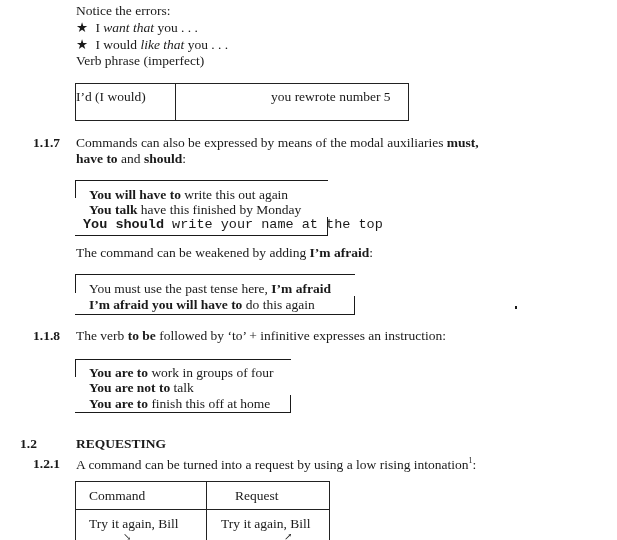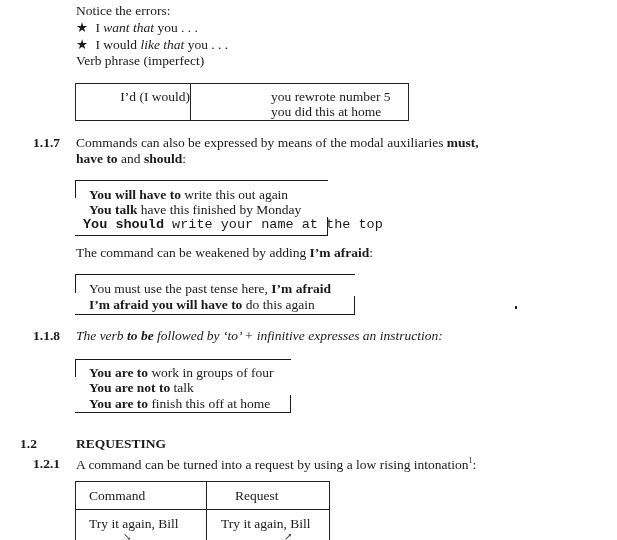--- a/index.html
+++ b/index.html
@@ -10,21 +10,21 @@
   }
   .abs { position: absolute; white-space: nowrap; }
   b, .b { font-weight: bold; }
   i, .i { font-style: italic; }
   .line { position: absolute; background: #1a1a1a; }
 
   
   .t1 { position: absolute; left: 75px; top: 83px; width: 334px; height: 38px;
         border: 1.3px solid #222; box-sizing: border-box; }
   .t1 .cell { position: absolute; top: 0; bottom: 0; box-sizing: border-box; padding: 5px 0 0 0; line-height: 15px; }
-  .t1 .c1 { left: 15px; width: 100px; text-align: right; border-right: 1.3px solid #222; }
+  .t1 .c1 { left: 0; width: 100px; text-align: left; border-right: 1.3px solid #222; }
   .t1 .c2 { left: 100px; width: 82px; padding-left: 12px; border-right: 1.3px solid #222; }
   .t1 .c3 { left: 182px; right: 0; padding-left: 13px; }
 
   
   .t2 { position: absolute; left: 75px; top: 481px; width: 255px; height: 70px;
         border: 1.3px solid #222; border-bottom: none; box-sizing: border-box; }
   .t2 .hdr { position: absolute; top: 0; left: 0; right: 0; height: 27px; border-bottom: 1.3px solid #222; }
   .t2 .vsep { position: absolute; top: 0; bottom: 0; left: 130px; width: 1.3px; background: #222; }
   .t2 .txt { position: absolute; }
 </style>
@@ -39,21 +39,20 @@
 <div class="abs" style="left:76px; top:36px;">
   <span>★</span>
   <span style="margin-left:4px;">I would </span><i>like that</i><span> you . . .</span>
 </div>
 <div class="abs" style="left:76px; top:53px;">Verb phrase (imperfect)</div>
 
 <div class="t1">
   <div class="cell c1">I’d (I would)</div>
   <div class="cell c3">
     <div>you rewrote number 5</div>
-    <div>you did this at home</div>
   </div>
 </div>
 
 <div class="abs b" style="left:33px; top:135px;">1.1.7</div>
 <div class="abs" style="left:76px; top:135px;">
   <span>Commands can also be expressed by means of the modal auxiliaries </span><b>must,</b>
 </div>
 <div class="abs" style="left:76px; top:151px;">
   <b>have to</b><span> and </span><b>should</b><span>:</span>
 </div>
@@ -77,21 +76,21 @@
   <div class="line" style="left:75px; top:274px; width:1.3px; height:19px;"></div>
   <div class="line" style="left:75px; top:314px; width:280px; height:1.3px;"></div>
   <div class="line" style="left:354px; top:296px; width:1.3px; height:19px;"></div>
   <div class="abs" style="left:89px; top:281px;"><span>You must use the past tense here, </span><b>I’m afraid</b></div>
   <div class="abs" style="left:89px; top:297px;"><b>I’m afraid you will have to</b><span> do this again</span></div>
 </div>
 
 <div class="line" style="left:515px; top:306px; width:2px; height:3px;"></div>
 
 <div class="abs b" style="left:33px; top:328px;">1.1.8</div>
-<div class="abs" style="left:76px; top:328px;font-style:italic;">
+<div class="abs" style="left:76px; top:328px;">
   <span>The verb </span><b>to be</b><span> followed by ‘to’ + infinitive expresses an instruction:</span>
 </div>
 
 <div>
   <div class="line" style="left:75px; top:359px; width:216px; height:1.3px;"></div>
   <div class="line" style="left:75px; top:359px; width:1.3px; height:18px;"></div>
   <div class="line" style="left:75px; top:412px; width:216px; height:1.3px;"></div>
   <div class="line" style="left:290px; top:395px; width:1.3px; height:18px;"></div>
   <div class="abs" style="left:89px; top:365px;"><b>You are to</b><span> work in groups of four</span></div>
   <div class="abs" style="left:89px; top:380px;"><b>You are not to</b><span> talk</span></div>

